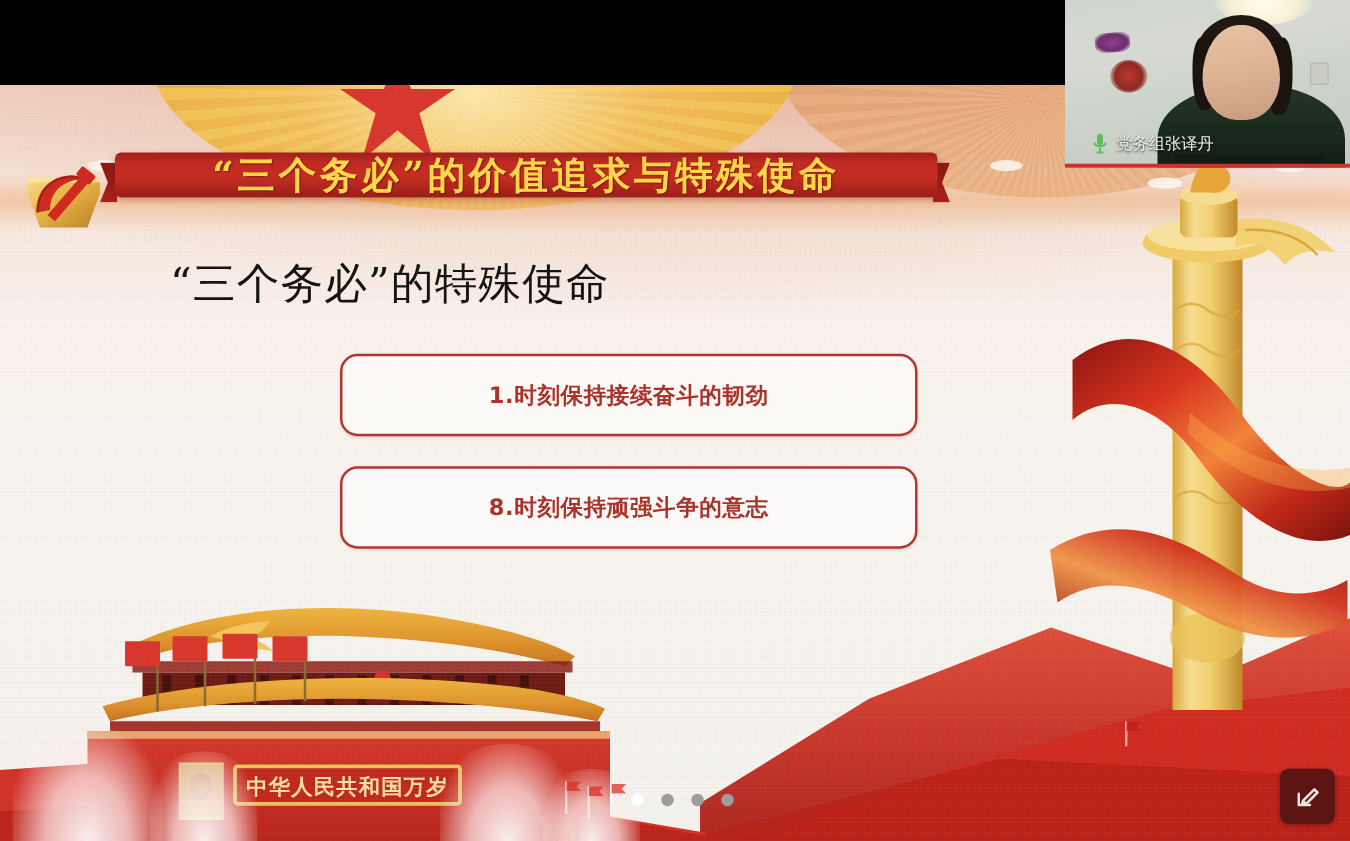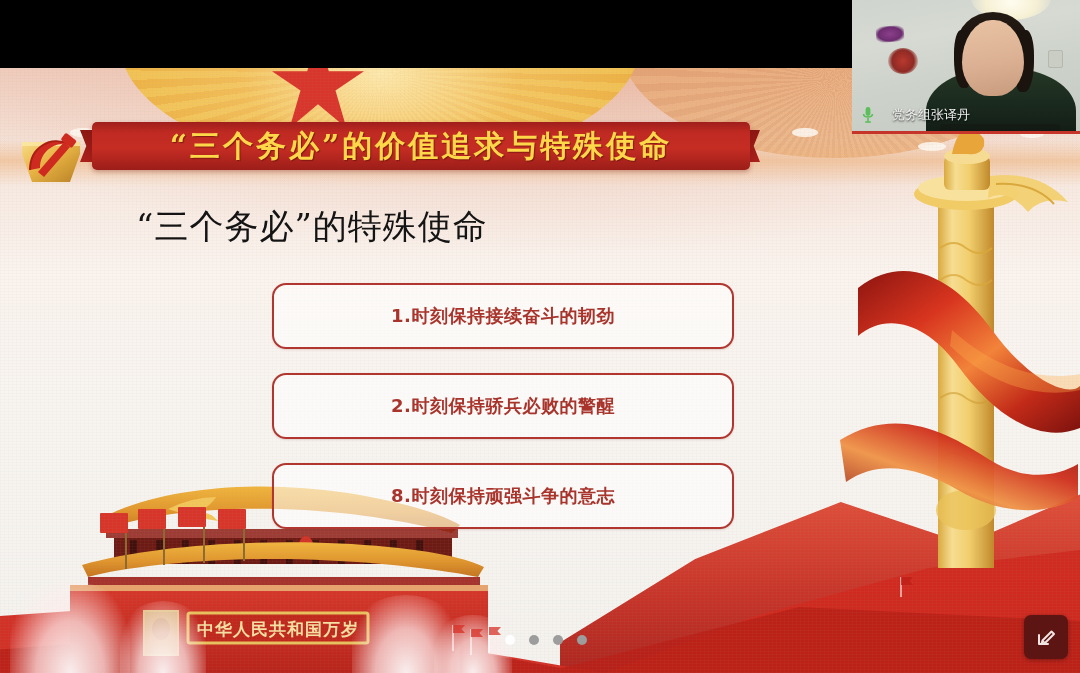--- a/index.html
+++ b/index.html
@@ -96,21 +96,21 @@
   
   .emblem {
     position: absolute; left: 8px; top: 44px;
     width: 86px; height: 86px;
     z-index: 6;
   }
 
   
   .title-banner {
     position: absolute; left: 92px; top: 54px;
-    width: 658px; height: 48px;
+    width: 658px; height: 36px;
     border-radius: 5px;
     background: linear-gradient(180deg, #9f1f1c 0%, #bf2a22 22%, #c52d23 55%, #9c1d19 100%);
     box-shadow: 0 2px 5px rgba(120,30,20,0.35);
     z-index: 5;
     display: flex; align-items: center; justify-content: center;
   }
   .title-banner-text {
     font-family: "DejaVu Serif", "Liberation Serif", serif;
     font-weight: bold;
     font-size: 30px;
@@ -321,22 +321,22 @@
     width: 120px; height: 10px;
     background: rgba(20,24,20,0.55);
     border-radius: 3px;
   }
   .video-border-bottom {
     position: absolute; left: 0; bottom: 0;
     width: 228px; height: 3px;
     background: #c6352a;
   }
   .name-bar {
-    position: absolute; left: 4px; bottom: 8px;
-    display: flex; align-items: center; gap: 18px;
+    position: absolute; left: 16px; bottom: 8px;
+    display: flex; align-items: center; gap: 7px;
     padding: 2px 8px 2px 6px;
     z-index: 6;
   }
   .mic-icon { width: 12px; height: 18px; flex: none; }
   .name-text {
     font-family: "DejaVu Sans", "Liberation Sans", sans-serif;
     font-size: 13px;
     color: #f2f2f2;
     text-shadow: 0 1px 2px rgba(0,0,0,0.85);
     white-space: nowrap;
@@ -447,23 +447,20 @@
                  C200 420, 156 414, 118 392 C76 368, 38 362, 6 384 Z" fill="url(#ribg2)" opacity="0.95"></path>
         <path d="M112 232 C152 268, 196 284, 240 276 L240 292 C194 302, 148 284, 110 248 Z" fill="#fbb04a" opacity="0.35"></path>
       </svg>
     </div>
 
     <div class="bullet-list">
       <div class="bullet-box">
         <span class="bullet-text">1.时刻保持接续奋斗的韧劲</span>
       </div>
       <div class="bullet-box">
-        <span class="bullet-text">2.时刻保持骄兵必败的警醒</span>
-      </div>
-      <div class="bullet-box">
         <span class="bullet-text">8.时刻保持顽强斗争的意志</span>
       </div>
     </div>
 
     <div class="wave-c"></div>
     <div class="wave-a"></div>
     <div class="wave-b"></div>
 
     <div class="mini-flag" style="left:452px; bottom:48px;">
       <div class="pole"></div>

